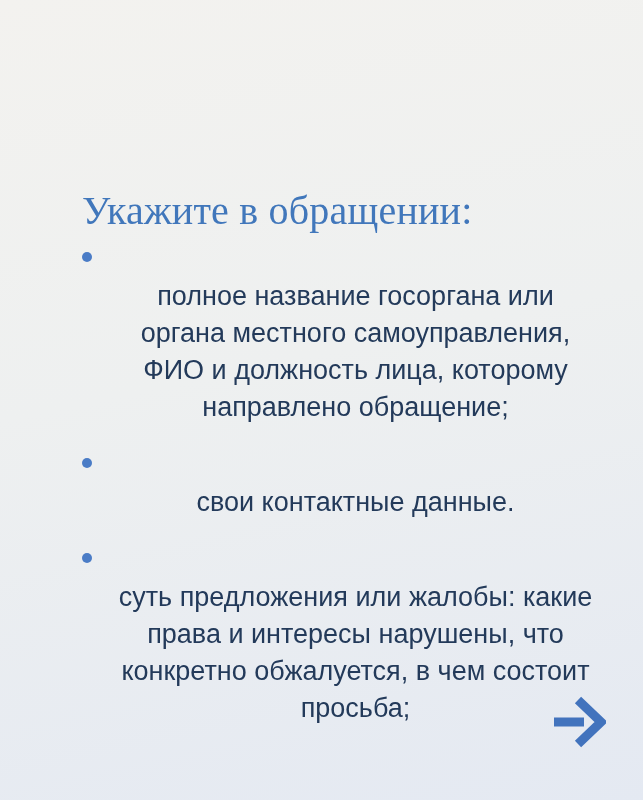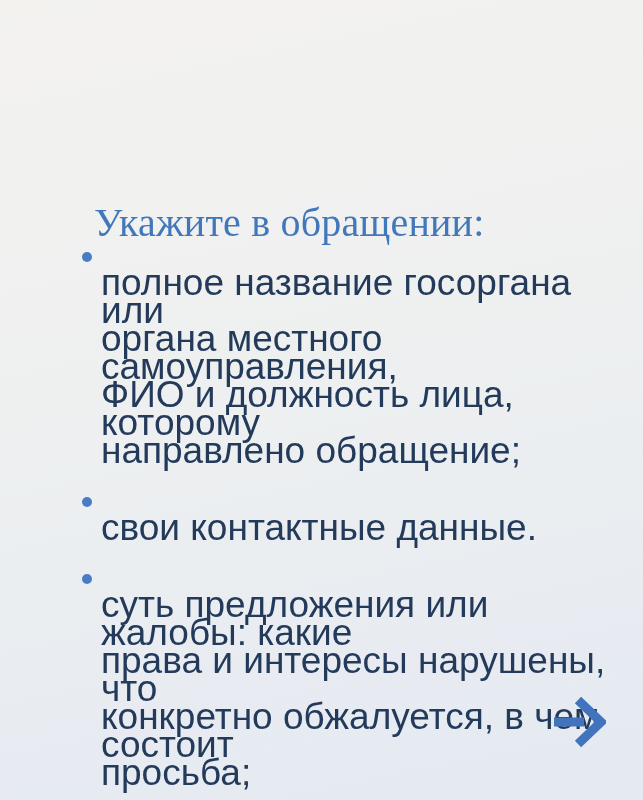--- a/index.html
+++ b/index.html
@@ -23,21 +23,21 @@
     overflow:hidden;
     background:linear-gradient(168deg,
       var(--background-top) 0%,
       var(--background-mid) 45%,
       var(--background-bottom) 100%);
   }
   .card-title{
     position:absolute;
     left:82px;
     top:188px;
-    margin:12px;
+    margin:0;
     font-family:"Liberation Serif","DejaVu Serif",serif;
     font-weight:400;
     font-size:40px;
     line-height:46px;
     letter-spacing:0.2px;
     color:var(--title);
     white-space:nowrap;
   }
   .bullet-list{
     position:absolute;
@@ -45,24 +45,25 @@
     top:241px;
     width:528px;
     margin:0;
     padding:0;
     list-style:none;
   }
   .bullet-item{
     position:relative;
     margin:0 0 21px 0;
     padding:0 0 0 19px;
-    font-size:37px;
-    line-height:28px;
+    font-size:27px;
+    line-height:37px;
     color:var(--body-text);
     white-space:pre-line;
+    text-align:center;
   }
   .bullet-item .dot{
     position:absolute;
     left:0;
     top:11px;
     width:10px;
     height:10px;
     border-radius:50%;
     background:var(--bullet);
   }

